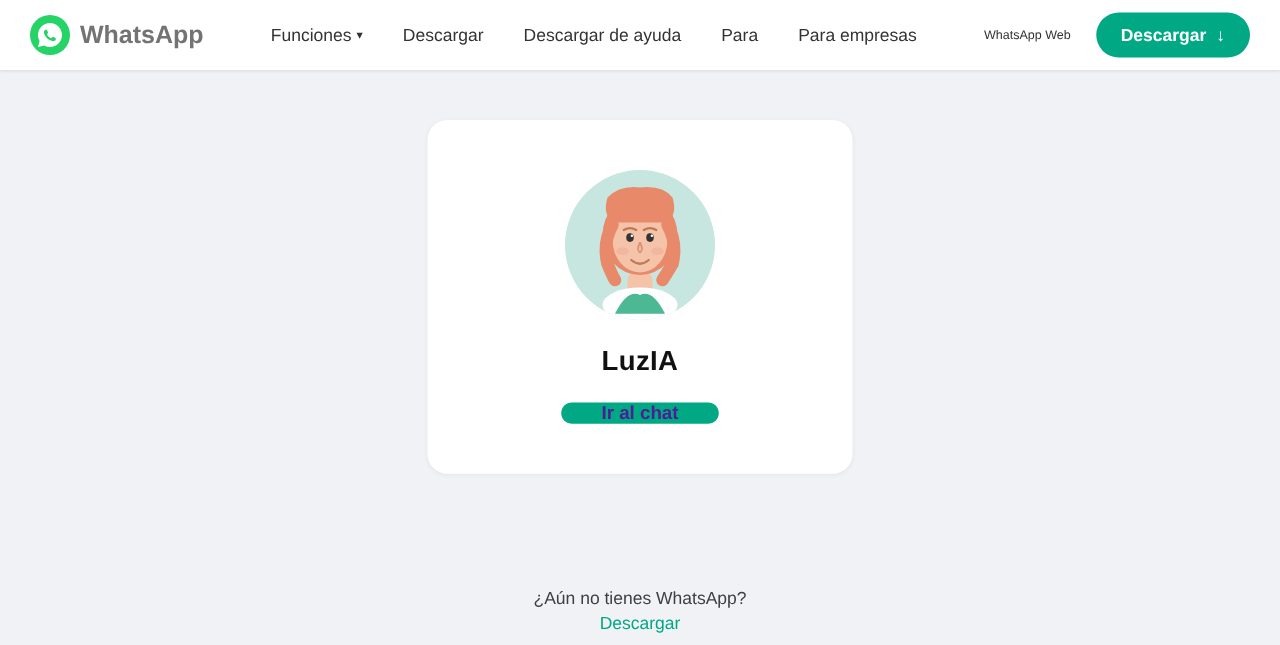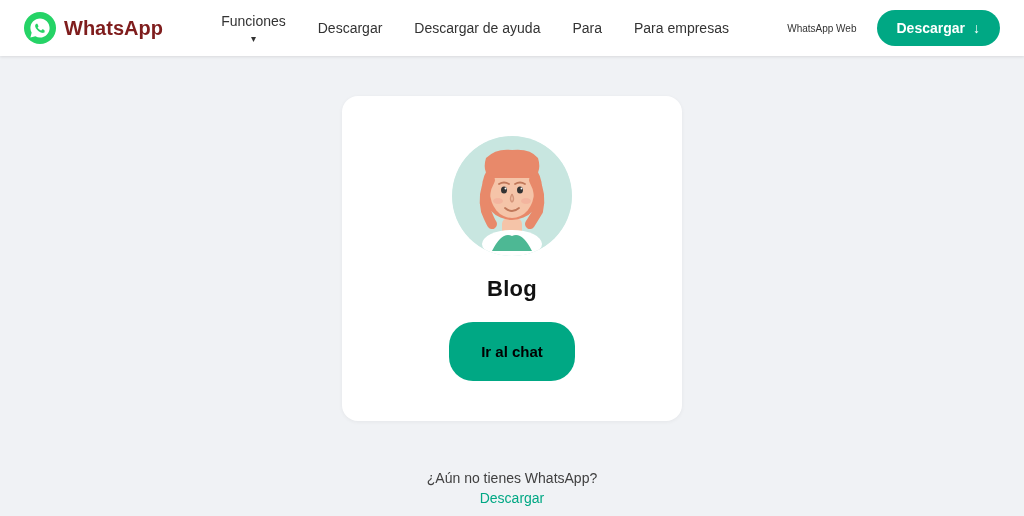--- a/index.html
+++ b/index.html
@@ -22,41 +22,40 @@
       gap: 8px;
       text-decoration: none;
     }
     .nav-logo-icon {
       width: 32px;
       height: 32px;
     }
     .nav-logo-text {
       font-size: 20px;
       font-weight: 600;
-      color: #7f1d1d;
+      color: #737373;
     }
     .nav-links {
       display: flex;
       align-items: center;
       gap: 32px;
       margin: 0 auto;
       list-style: none;
     }
     .nav-links a, .nav-links button {
       font-size: 14px;
       color: #333;
       text-decoration: none;
       background: none;
       border: none;
       cursor: pointer;
       display: flex;
       align-items: center;
       gap: 4px;
       font-family: inherit;
-      flex-direction: column;
     }
     .nav-right {
       display: flex;
       align-items: center;
       gap: 20px;
     }
     .nav-web-link {
       font-size: 10px;
       color: #333;
       text-decoration: none;
@@ -108,24 +107,24 @@
     }
     
     .user-name {
       font-size: 22px;
       font-weight: 600;
       color: #111;
       letter-spacing: 0.3px;
     }
     .chat-btn {
       background: #00a884;
-      color: #000000;
+      color: #4c1d95;
       border: none;
       border-radius: 24px;
-      padding: 21px 32px;
+      padding: 0 32px;
       font-size: 15px;
       font-weight: 600;
       cursor: pointer;
       font-family: inherit;
     }
 
     
     .bottom-section {
       display: flex;
       flex-direction: column;
@@ -228,21 +227,21 @@
 
         <path d="M53 72 Q60 78 67 72" stroke="#c0785a" stroke-width="1.8" fill="none" stroke-linecap="round"></path>
 
         <ellipse cx="46" cy="65" rx="5" ry="3" fill="#f0a090" opacity="0.4"></ellipse>
         <ellipse cx="74" cy="65" rx="5" ry="3" fill="#f0a090" opacity="0.4"></ellipse>
 
         <path d="M40 115 Q50 95 60 100 Q70 95 80 115" fill="#4db894"></path>
       </svg>
     </div>
 
-    <div class="user-name">Blog</div>
+    <div class="user-name">LuzIA</div>
 
     <button class="chat-btn">Ir al chat</button>
   </div>
 </div>
 
 <div class="bottom-section">
   <span class="no-whatsapp-text">¿Aún no tienes WhatsApp?</span>
   <a href="#" class="download-link">Descargar</a>
 </div>
 

